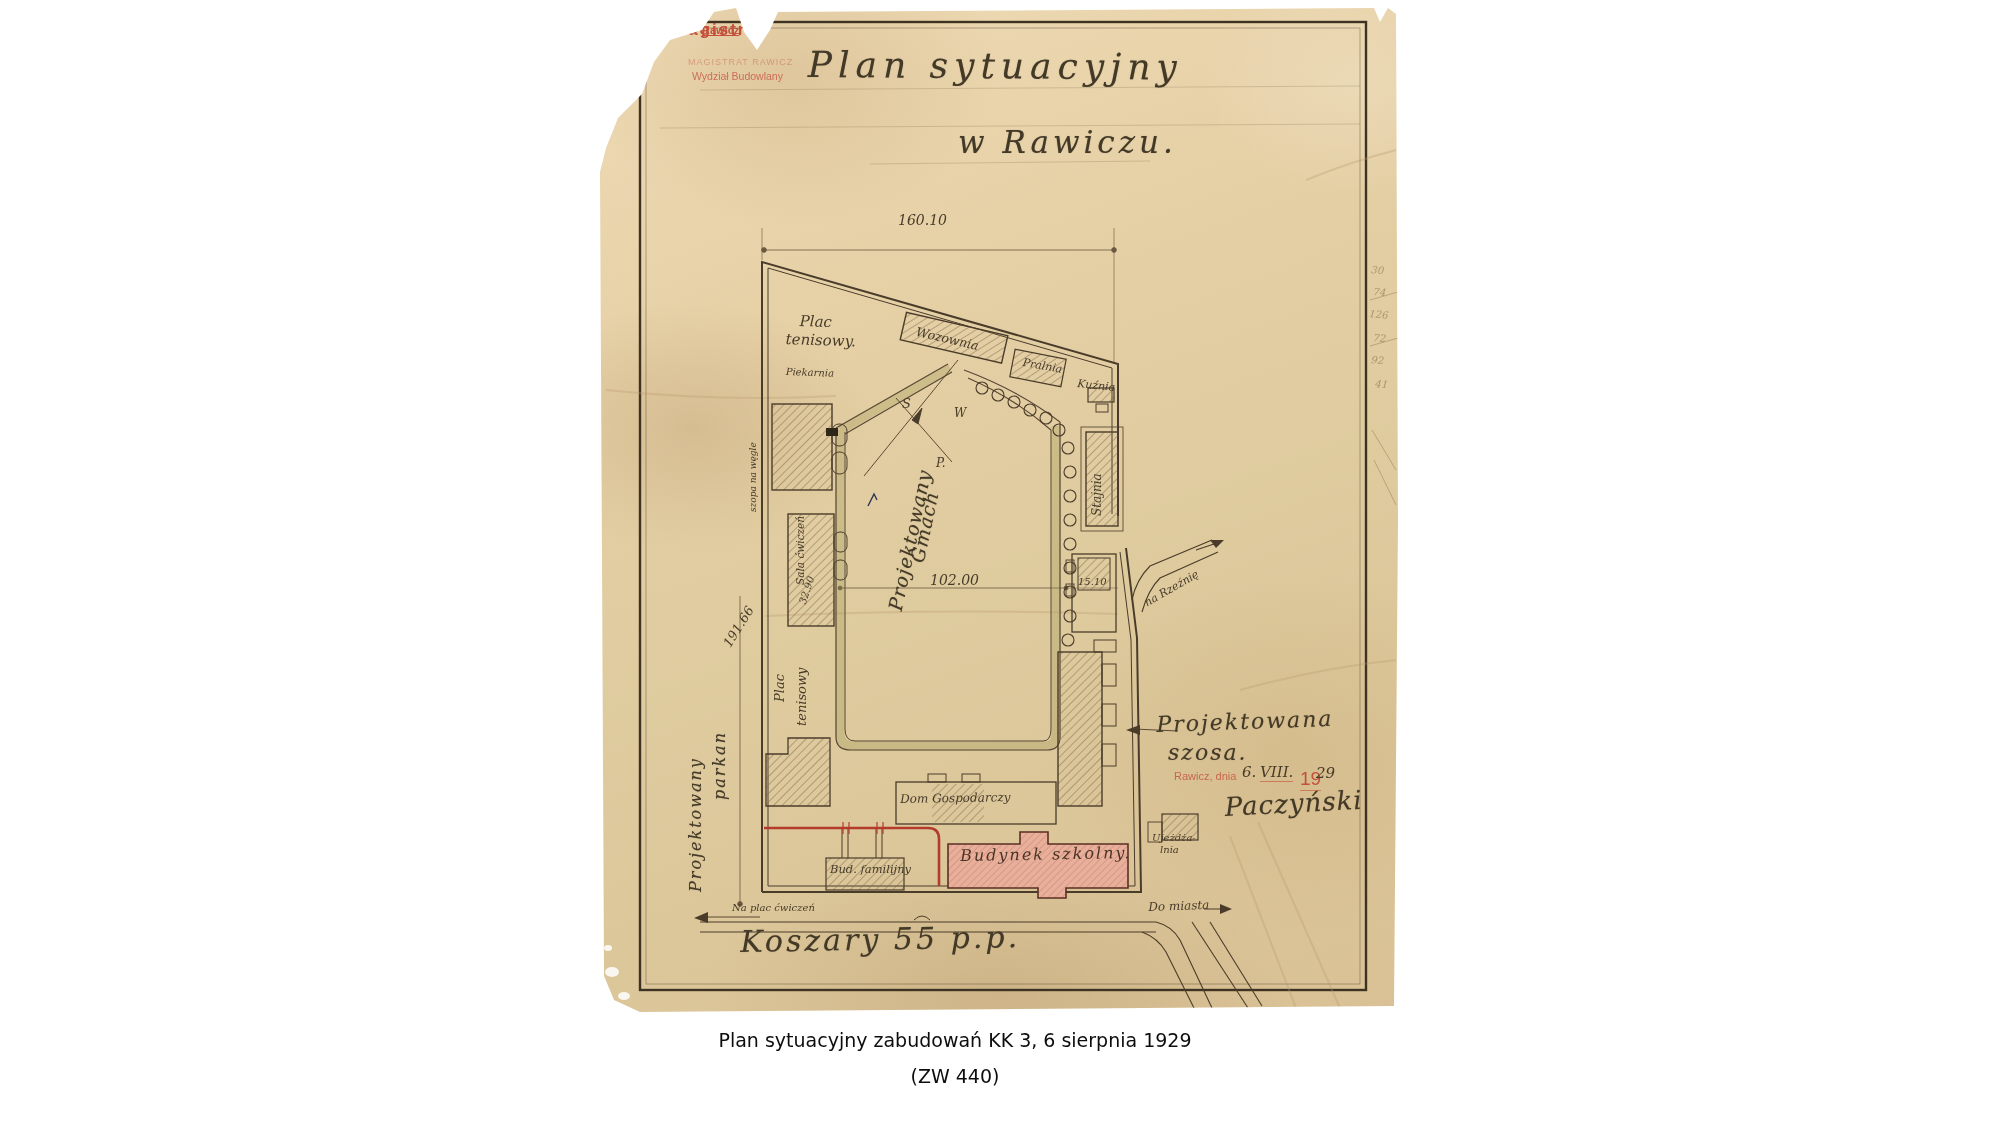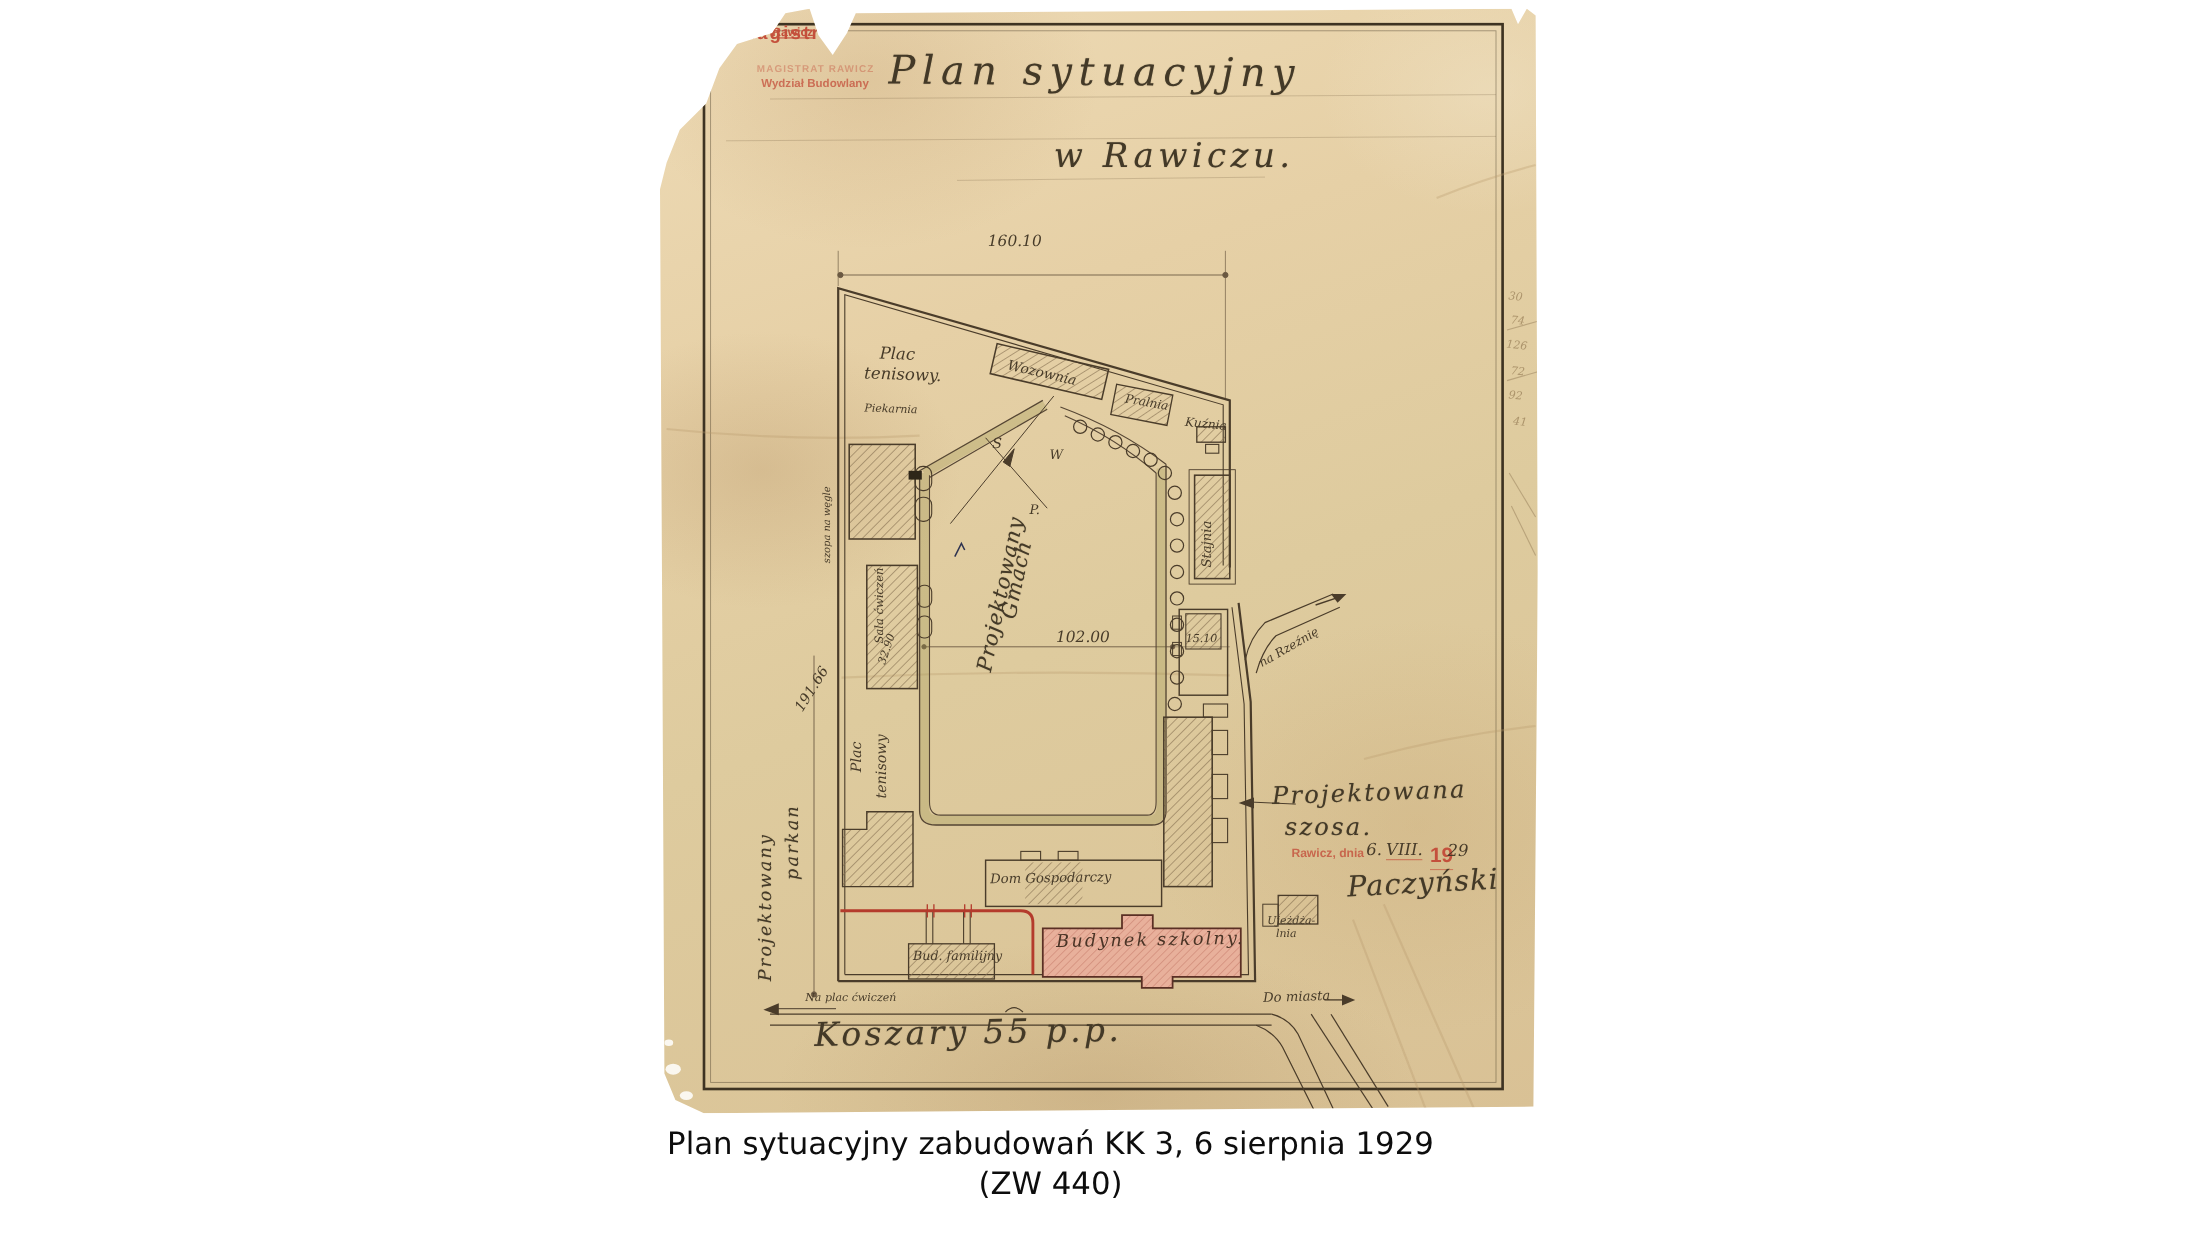--- a/index.html
+++ b/index.html
@@ -14,24 +14,24 @@
       radial-gradient(300px 220px at 24% 7%, rgba(186,148,98,.25), rgba(186,148,98,0) 70%),
       radial-gradient(340px 260px at 86% 74%, rgba(198,166,114,.30), rgba(198,166,114,0) 72%),
       radial-gradient(420px 200px at 50% 98%, rgba(160,125,80,.22), rgba(160,125,80,0) 70%),
       radial-gradient(220px 160px at 94% 8%, rgba(240,228,200,.45), rgba(240,228,200,0) 70%),
       linear-gradient(160deg,#eedbb6 0%,#e6d0a6 30%,#decb9e 55%,#d9c195 100%);}
   svg.plan{position:absolute;left:0;top:0;}
   
   .lbl{position:absolute;white-space:nowrap;color:#473b29;transform-origin:0 0;}
   .hw{font-family:"DejaVu Serif",serif;font-style:italic;}
   .title-ink{color:#433927;text-shadow:0 0 1px rgba(67,57,39,.4);}
-  .redstamp{font-family:"Liberation Sans",sans-serif;color:#c4503c;font-weight:bold;}
+  .redstamp{font-family:"Liberation Sans",sans-serif;color:#c4503c;}
   .fade{opacity:.55;}
   .capt{position:absolute;left:455px;top:1022px;width:1000px;text-align:center;
-        font-family:"DejaVu Sans",sans-serif;color:#0d0d0d;font-size:28px;line-height:36px;}
+        font-family:"DejaVu Sans",sans-serif;color:#0d0d0d;font-size:19px;line-height:36px;}
   .pencil{color:rgba(136,110,72,.6);font-family:"DejaVu Serif",serif;font-style:italic;}
 </style>
 </head>
 <body>
 
 <div id="stage">
 
   <div id="paper-clip">
     <div id="paper-bg"></div>
 
@@ -221,21 +221,21 @@
 
     <div class="lbl redstamp" style="left:672px;top:20px;font-size:17px;font-weight:bold;letter-spacing:2px;">Magistrat</div>
     <div class="lbl redstamp" style="left:702px;top:24px;font-size:11px;font-weight:bold;text-decoration:underline;">Rawicz</div>
     <div class="lbl redstamp fade" style="left:688px;top:57px;font-size:9px;letter-spacing:1px;opacity:.4;">MAGISTRAT RAWICZ</div>
     <div class="lbl redstamp" style="left:692px;top:70px;font-size:10.5px;opacity:.75;">Wydział Budowlany</div>
 
     <div class="lbl hw title-ink" style="left:808px;top:44px;font-size:36px;letter-spacing:6px;transform:rotate(.4deg);">Plan sytuacyjny</div>
     <div class="lbl hw title-ink" style="left:926px;top:124px;font-size:31px;letter-spacing:4px;margin-left:32px;">w Rawiczu.</div>
 
     <div class="lbl hw" style="left:898px;top:212px;font-size:14px;">160.10</div>
-    <div class="lbl hw" style="left:960px;top:572px;font-size:14px;">102.00</div>
+    <div class="lbl hw" style="left:930px;top:572px;font-size:14px;">102.00</div>
     <div class="lbl hw" style="left:1078px;top:576px;font-size:10px;">15.10</div>
     <div class="lbl hw" style="left:720px;top:642px;font-size:13px;transform:rotate(-58deg);">191.66</div>
     <div class="lbl hw" style="left:797px;top:602px;font-size:10px;transform:rotate(-72deg);">32.90</div>
 
     <div class="lbl hw" style="left:800px;top:312px;font-size:15px;transform:rotate(2deg);">Plac</div>
     <div class="lbl hw" style="left:786px;top:330px;font-size:15px;transform:rotate(2deg);">tenisowy.</div>
     <div class="lbl hw" style="left:918px;top:324px;font-size:12.5px;transform:rotate(13deg);">Wozownia</div>
     <div class="lbl hw" style="left:1024px;top:356px;font-size:11px;transform:rotate(10deg);">Pralnia</div>
     <div class="lbl hw" style="left:1078px;top:377px;font-size:11px;transform:rotate(6deg);">Kuźnia</div>
     <div class="lbl hw" style="left:786px;top:366px;font-size:10px;transform:rotate(2deg);">Piekarnia</div>

